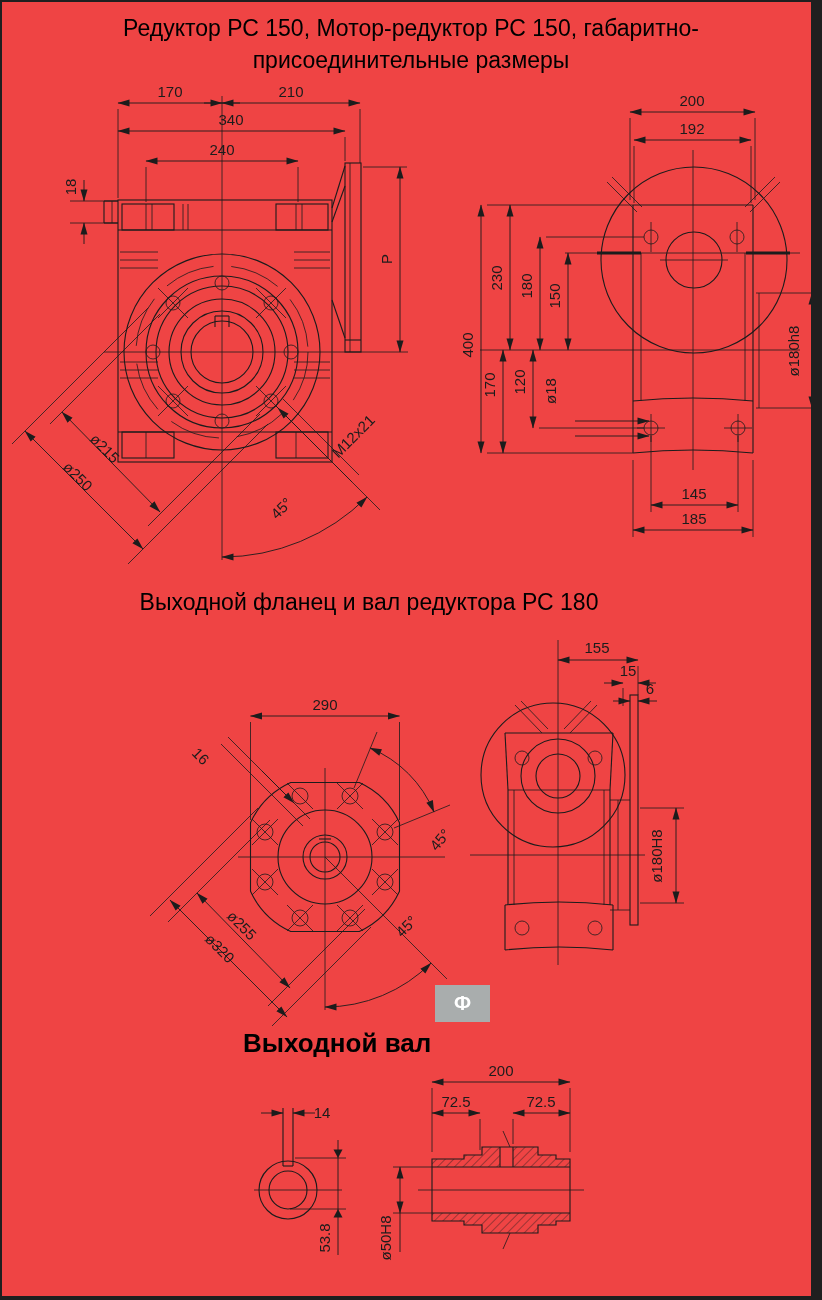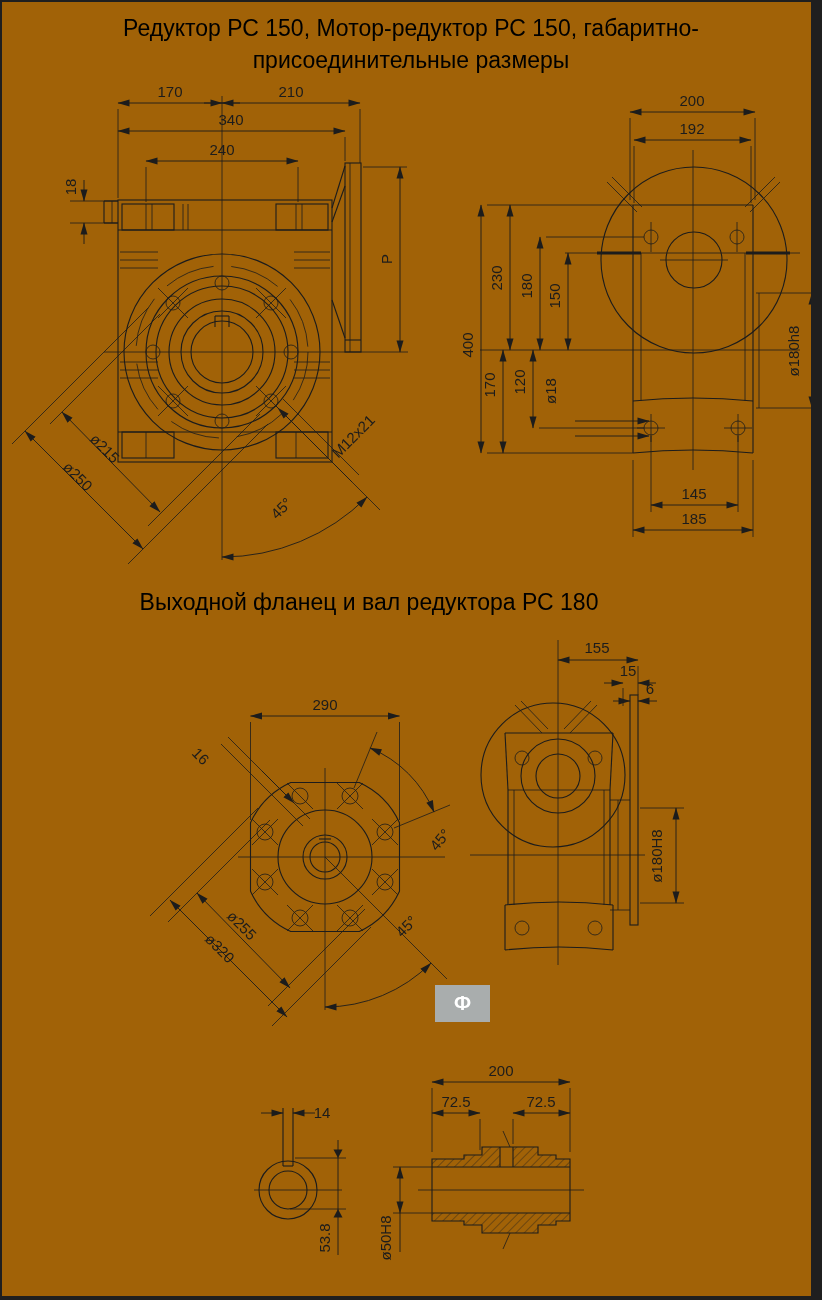--- a/index.html
+++ b/index.html
@@ -1,16 +1,16 @@
 <!DOCTYPE html>
 <html><head>
 <meta charset="utf-8">
 <style>
   html,body{margin:0;padding:0;background:#fff;}
-  #page{position:relative;width:822px;height:1300px;background:#a16207;overflow:hidden;
+  #page{position:relative;width:822px;height:1300px;background:#ef4444;overflow:hidden;
         font-family:"Liberation Sans",sans-serif;color:#1c1c1c;}
   #frame{position:absolute;inset:0;border-left:2px solid #1f1f1f;border-top:2px solid #1f1f1f;
          border-bottom:4px solid #1f1f1f;border-right:11px solid #1f1f1f;pointer-events:none;z-index:5;}
   .title{position:absolute;text-align:center;font-size:23px;line-height:1.4;color:#000;}
   #title-main{top:12px;left:41px;width:740px;}
   #title-flange{top:586px;left:128px;width:482px;}
   #title-shaft{position:absolute;top:1028px;left:243px;font-size:26px;font-weight:bold;color:#000;}
   #phi-badge{position:absolute;left:435px;top:985px;width:55px;height:37px;background:#a9adad;
              display:flex;align-items:center;justify-content:center;}
   #phi-badge span{color:#fff;font-weight:bold;font-size:20px;}
@@ -22,20 +22,21 @@
   text{font-family:"Liberation Sans",sans-serif;font-size:15px;fill:#1c1c1c;}
 </style>
 </head>
 <body>
 
 <div id="page">
   <div id="frame"></div>
 
   <div id="title-main" class="title">Редуктор РС 150, Мотор-редуктор РС 150, габаритно-присоединительные размеры</div>
   <div id="title-flange" class="title">Выходной фланец и вал редуктора РС 180</div>
+  <div id="title-shaft">Выходной вал</div>
   <div id="phi-badge">
       <span>Ф</span>
     </div>
 
   <svg width="822" height="1300" viewBox="0 0 822 1300">
     <defs>
       <marker id="ae" markerWidth="13" markerHeight="9" refX="12" refY="4.5" orient="auto-start-reverse" markerUnits="userSpaceOnUse">
         <path d="M0.5,1 L12.5,4.5 L0.5,8 Z" fill="#1c1c1c"></path>
       </marker>
       <pattern id="hatch" width="6" height="6" patternUnits="userSpaceOnUse" patternTransform="rotate(45)">

